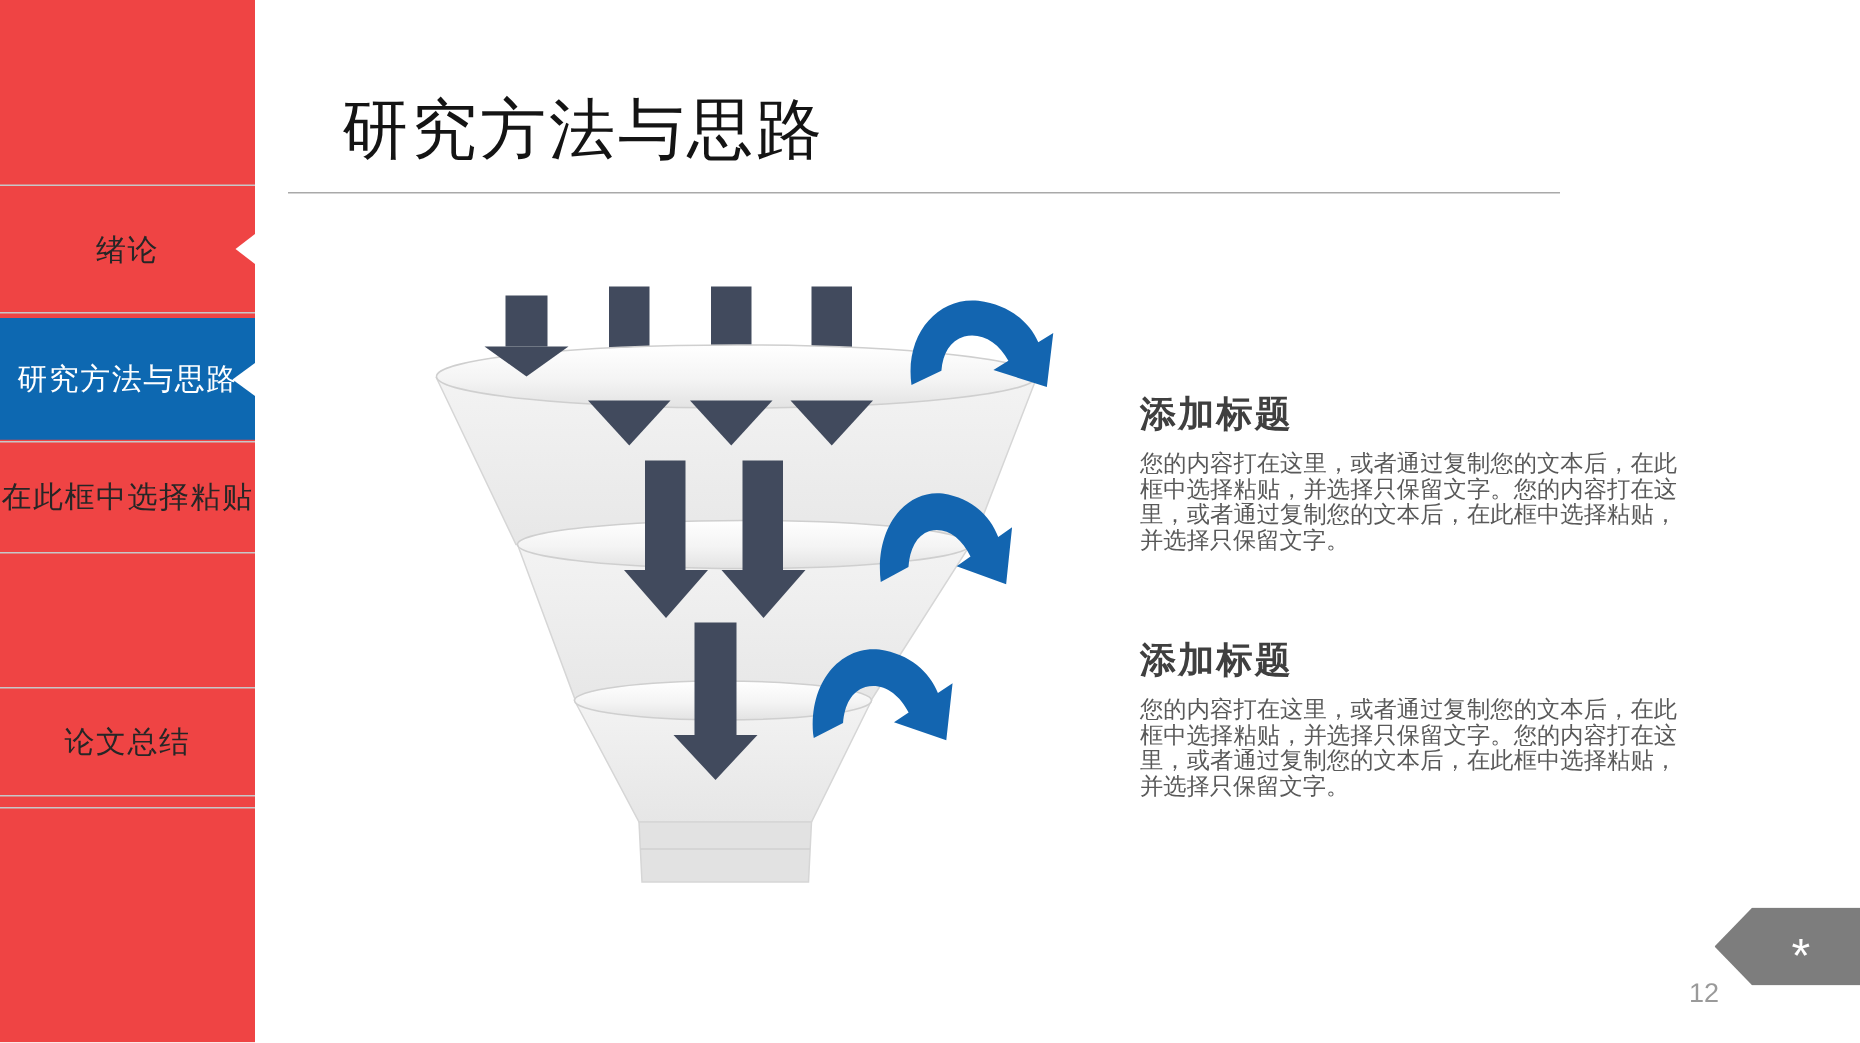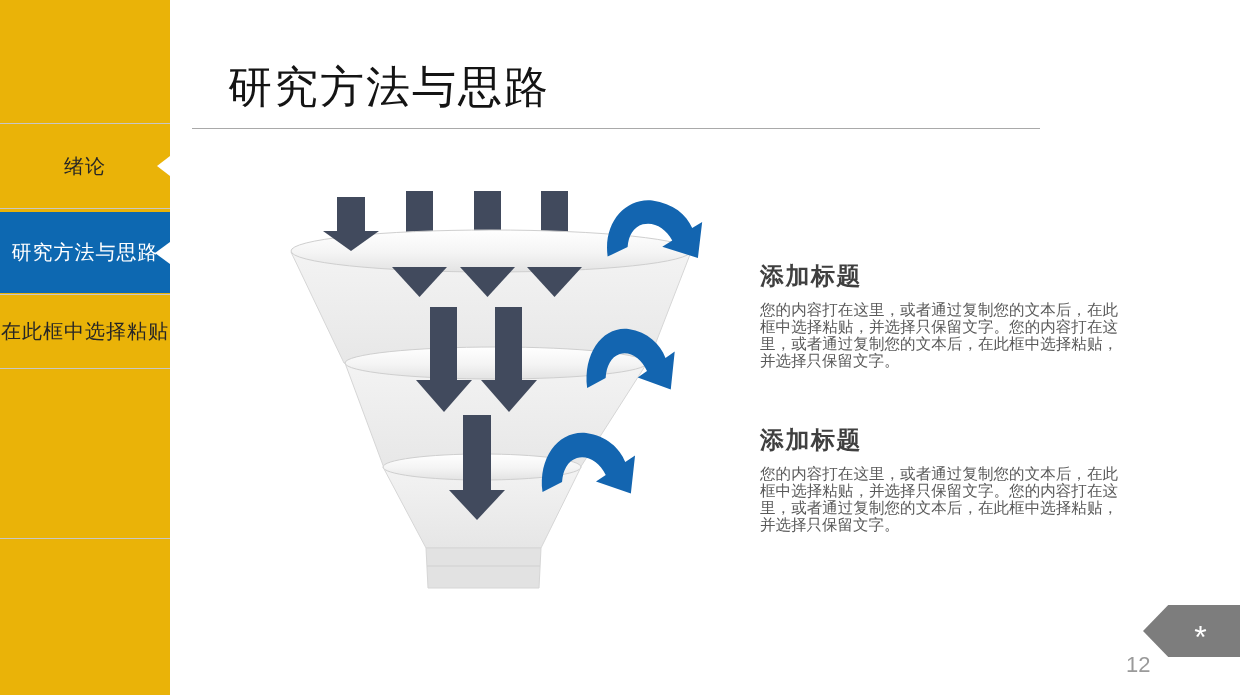--- a/index.html
+++ b/index.html
@@ -2,21 +2,21 @@
 <html><head>
 <meta charset="utf-8">
 <style>
   * { margin:0; padding:0; box-sizing:border-box; }
   html,body { width:1240px; height:695px; overflow:hidden; }
   body { font-family:"Liberation Sans","DejaVu Sans",sans-serif; background:#ffffff; }
 
   .stage { position:relative; width:1240px; height:695px; background:#ffffff; overflow:hidden; }
 
   
-  .sidebar { position:absolute; left:0; top:0; width:170px; height:695px; background:#eab308; }
+  .sidebar { position:absolute; left:0; top:0; width:170px; height:695px; background:#ef4444; }
   .nav-item { position:absolute; left:0; width:170px;
               border-top:1px solid #c7c7c8; border-bottom:1px solid #c7c7c8;
               display:flex; align-items:center; justify-content:center;
               font-size:20px; color:#262626; letter-spacing:1px; cursor:default; }
   .nav-item.i1 { top:123px; height:86px; }
   .nav-item.active { top:212px; height:81px; background:#0d68b1; border-color:#0d68b1; color:#ffffff; }
   .nav-item.i3 { top:294px; height:75px; }
   .nav-item.i4 { top:376px; height:75px; }
   .nav-item.i5 { top:458px; height:73px; }
   .nav-hairline { position:absolute; left:0; top:538px; width:170px; height:1px; background:#c7c7c8; }
@@ -38,38 +38,41 @@
   .tb-heading { position:absolute; left:0; font-size:24px; font-weight:700; color:#3f3f3f; letter-spacing:1.5px; white-space:nowrap; }
   .tb-body { position:absolute; left:0; width:358px; font-size:15.5px; line-height:17px; color:#595959; text-align:justify; }
   .h1 { top:260px; } .b1 { top:301px; }
   .h2 { top:424px; } .b2 { top:465px; }
 
   
   .flag { position:absolute; left:1143px; top:605px; width:97px; height:52px; background:#7d7d7d;
           clip-path:polygon(0 50%, 26% 0, 100% 0, 100% 100%, 26% 100%);
           display:flex; align-items:center; justify-content:center; }
   .flag span { color:#ffffff; font-size:32px; line-height:32px; padding-left:18px; transform:translateY(6px); }
-  .page-num { position:absolute; left:1126px; top:652px; width:36px; font-size:22px; color:#9a9a9a; }
+  .page-num { position:absolute; left:1126px; top:652px; width:36px; font-size:18px; color:#9a9a9a; }
 </style>
 </head>
 <body>
 
 <div class="stage">
 
   <aside class="sidebar">
     <div class="nav-item i1">
       <span>绪论</span>
       <span class="notch"></span>
     </div>
     <div class="nav-item active">
       <span>研究方法与思路</span>
       <span class="notch"></span>
     </div>
     <div class="nav-item i3">
       <span>在此框中选择粘贴</span>
+    </div>
+    <div class="nav-item i5">
+      <span>论文总结</span>
     </div>
     <div class="nav-hairline"></div>
   </aside>
 
   <h1 class="page-title">研究方法与思路</h1>
   <div class="title-rule"></div>
 
   <svg class="funnel-svg" viewBox="0 0 430 420" aria-hidden="true">
     <defs>
       <linearGradient id="gBody" x1="0" y1="0" x2="0" y2="1">

